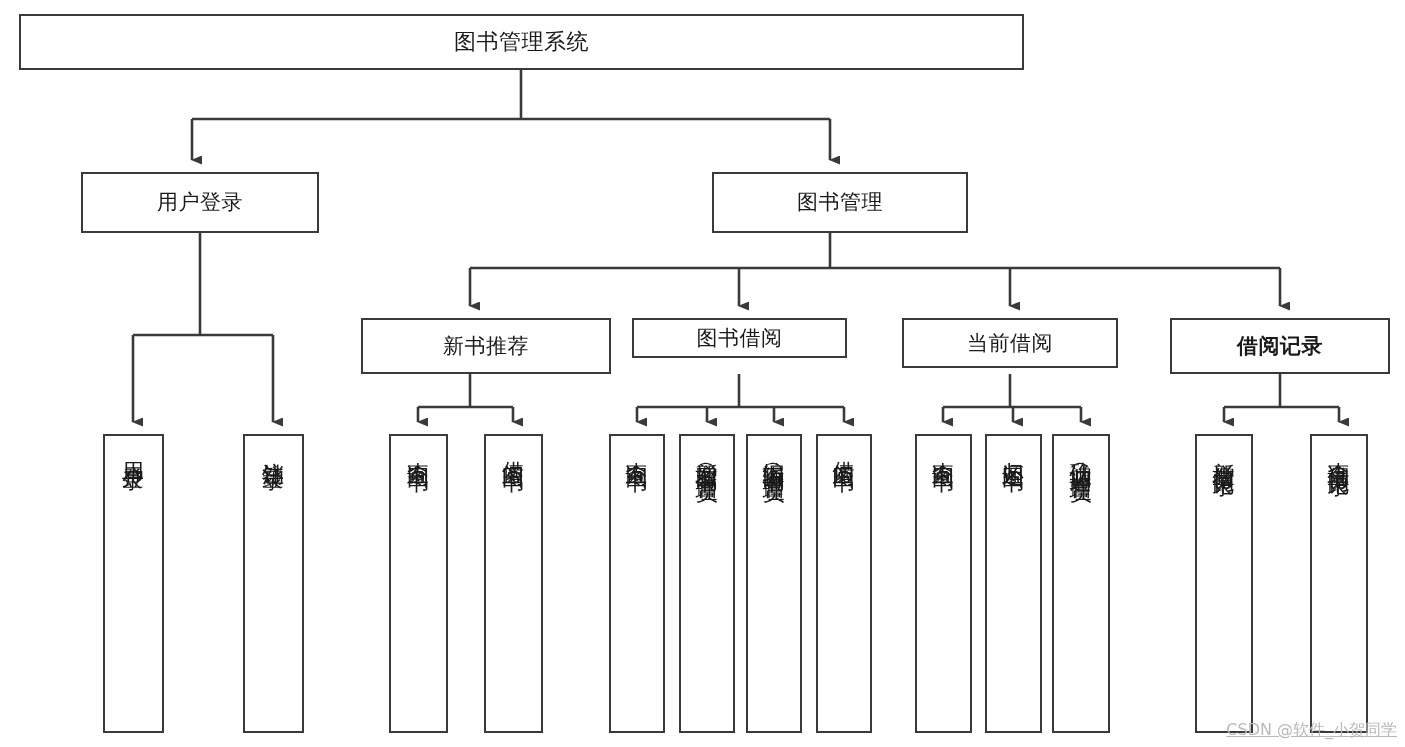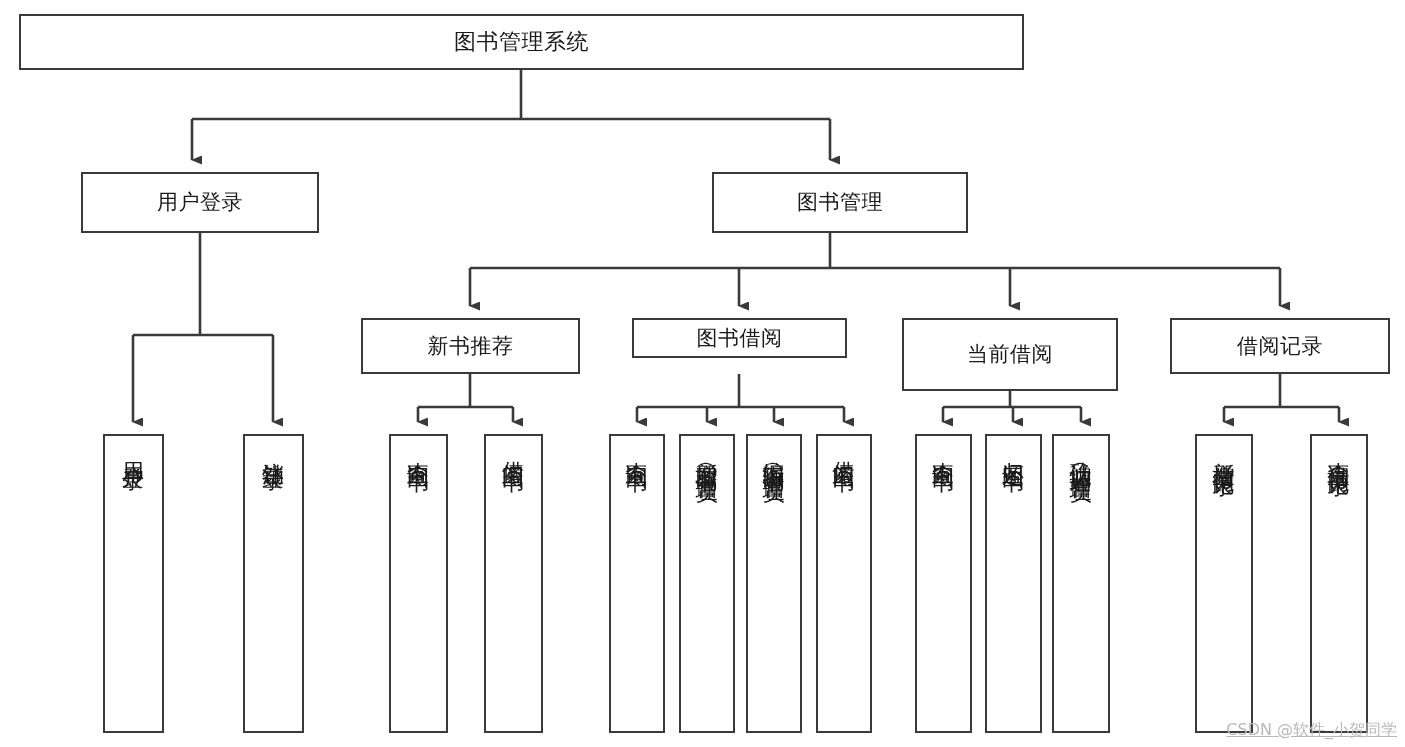--- a/index.html
+++ b/index.html
@@ -130,30 +130,30 @@
     <span class="label">图书管理系统</span>
   </div>
 
   <div class="node horizontal" style="left: 81px; top: 172px; width: 238px; height: 61px;">
     <span class="label">用户登录</span>
   </div>
   <div class="node horizontal" style="left: 712px; top: 172px; width: 256px; height: 61px;">
     <span class="label">图书管理</span>
   </div>
 
-  <div class="node horizontal" style="left: 361px; top: 318px; width: 219px; height: 56px;">
+  <div class="node horizontal" style="left: 361px; top: 318px; width: 250px; height: 56px;">
     <span class="label">新书推荐</span>
   </div>
   <div class="node horizontal" style="left: 632px; top: 318px; width: 215px; height: 40px;">
     <span class="label">图书借阅</span>
   </div>
-  <div class="node horizontal" style="left: 902px; top: 318px; width: 216px; height: 73px; align-items: center;">
+  <div class="node horizontal" style="left: 902px; top: 318px; width: 216px; height: 50px; align-items: center;">
     <span class="label">当前借阅</span>
   </div>
-  <div class="node horizontal" style="left: 1170px; top: 318px; width: 220px; height: 56px;">
+  <div class="node horizontal" style="left: 1170px; top: 318px; width: 220px; height: 56px; font-weight: bold;">
     <span class="label">借阅记录</span>
   </div>
 
   <div class="node vertical" style="left: 103px; top: 434px; width: 61px; height: 299px;">
     <span class="label">用户登录</span>
   </div>
   <div class="node vertical" style="left: 243px; top: 434px; width: 61px; height: 299px;">
     <span class="label">注销登录</span>
   </div>
   <div class="node vertical" style="left: 389px; top: 434px; width: 59px; height: 299px;">

